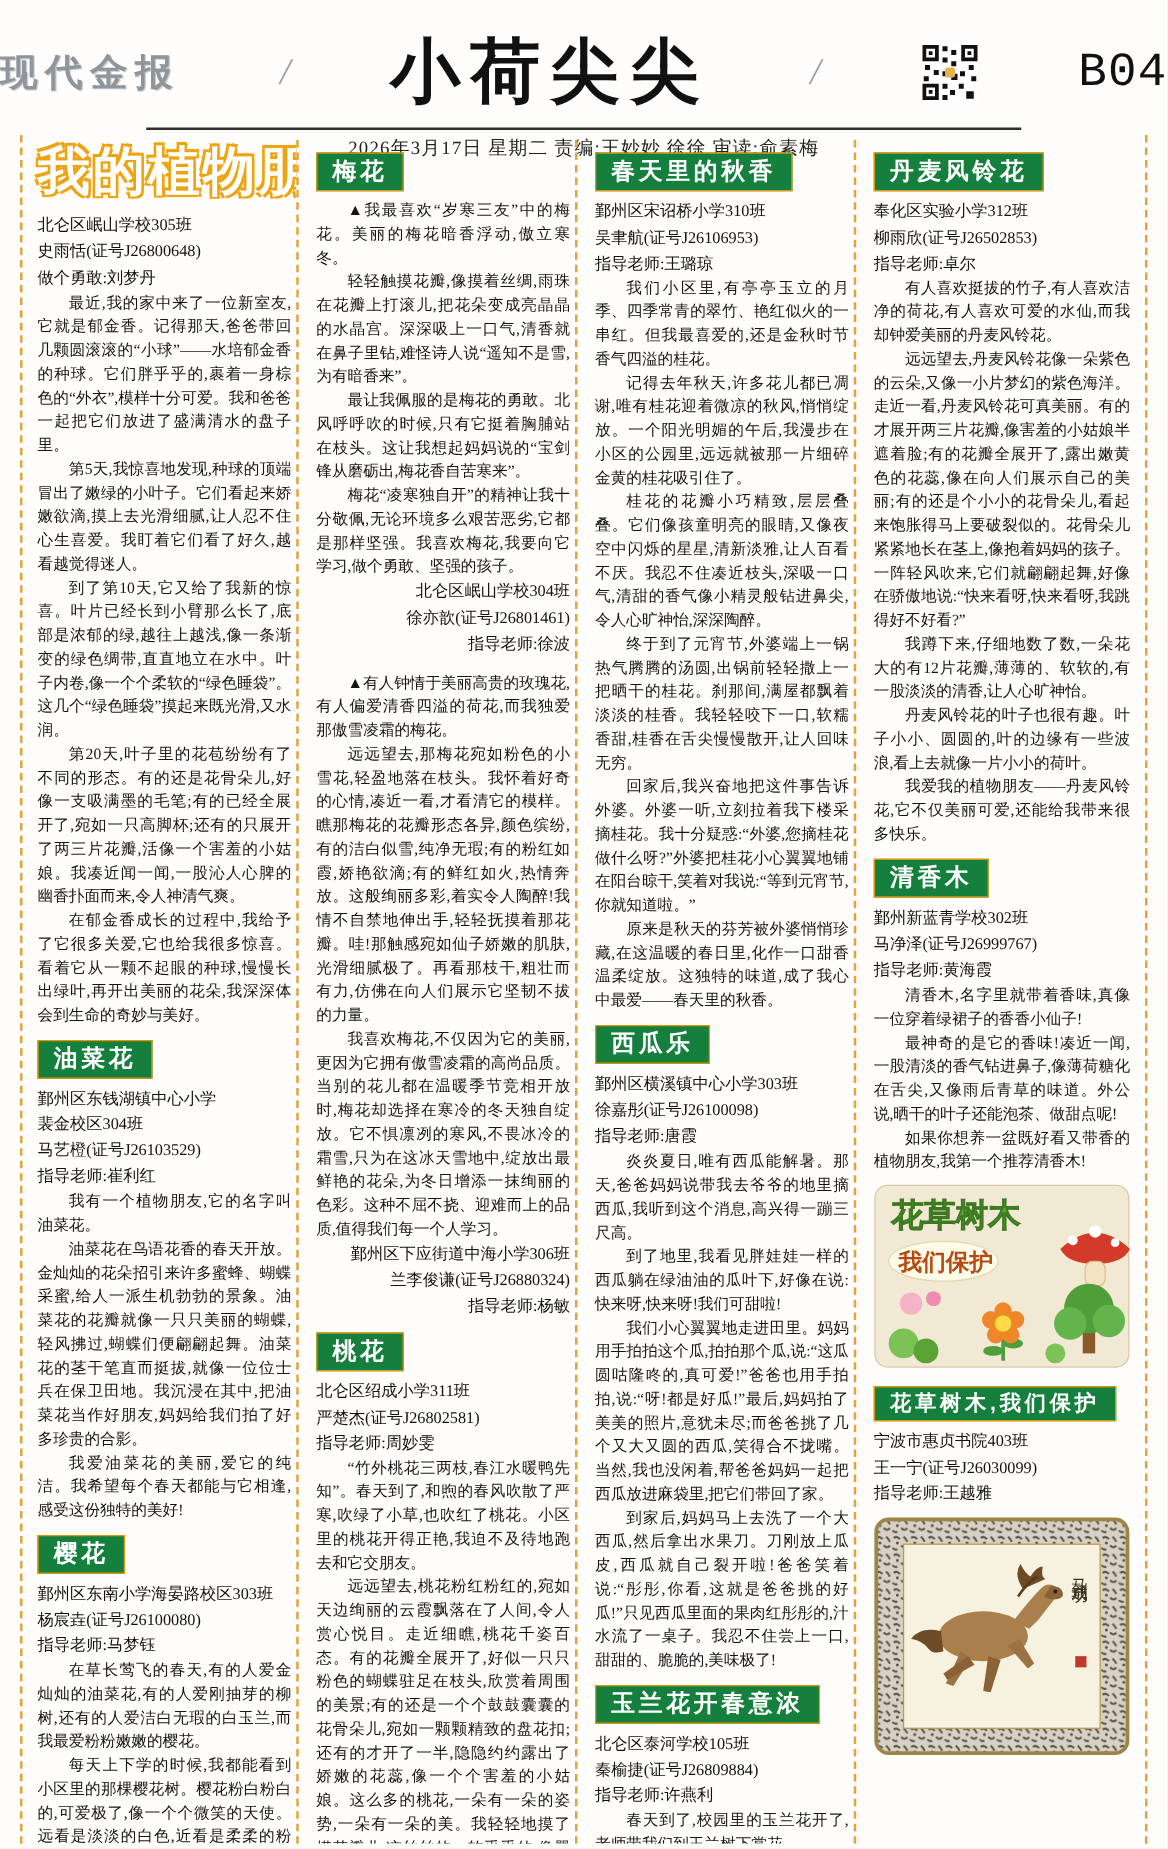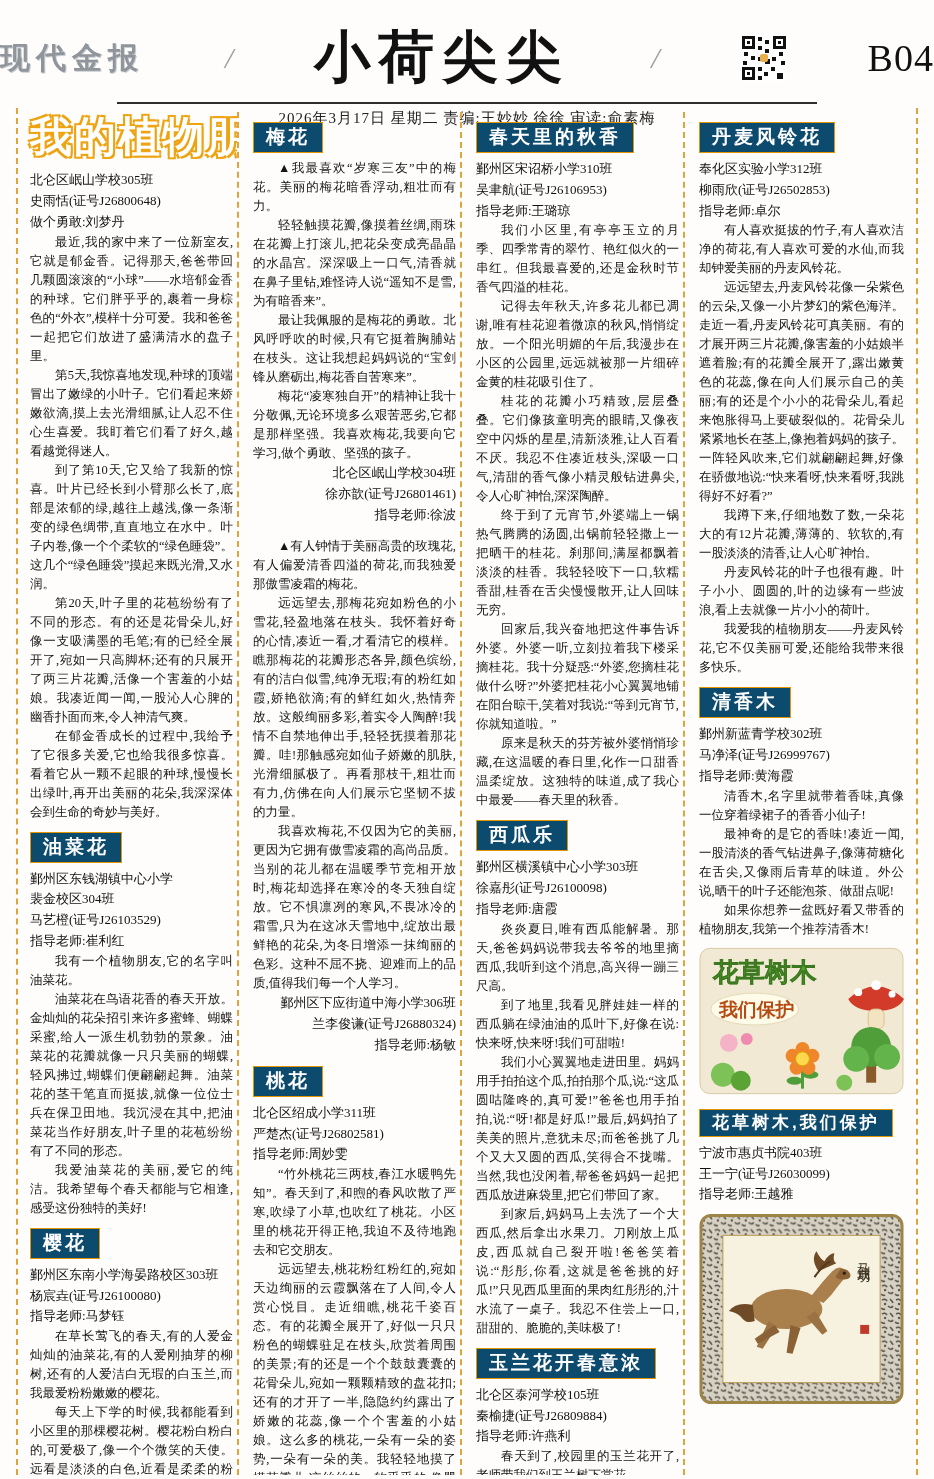--- a/index.html
+++ b/index.html
@@ -8,42 +8,42 @@
     position:relative; width:934px; height:1479px; margin:0 auto;
     background:#fffdfb; overflow:hidden;
     font-family:"Liberation Serif","DejaVu Serif",serif; color:#1a1a1a;
   }
   
   .masthead { display:flex; align-items:center; justify-content:space-between; gap:18px; padding-top:20px; }
   .paper-name { font-size:30px; font-weight:bold; color:#8f959b; letter-spacing:6px;
     font-family:"Liberation Sans",sans-serif; text-shadow:1px 1px 0 #c9cdd1; }
   .head-slash { font-size:30px; color:#9aa0a5; font-style:italic; }
   .section-name { font-size:56px; font-weight:bold; color:#111; letter-spacing:8px; }
-  .page-no { font-size:38px; font-family:Liberation Serif, serif; color:#111; letter-spacing:1px; }
+  .page-no { font-size:38px; font-family:Liberation Mono, monospace; color:#111; letter-spacing:1px; }
   .qr-wrap { display:flex; align-items:center; gap:8px; }
   .head-rule { width:700px; border-bottom:2px solid #2e2e2e; margin:6px auto 5px auto; }
   .dateline { text-align:center; font-size:15px; color:#222; letter-spacing:1px; }
   
   .columns {
     position:absolute; left:16px; right:16px; top:108px; bottom:4px;
     display:grid; grid-template-columns:repeat(4,1fr); column-gap:10px;
     border-left:2px dashed #e0a43c; border-right:2px dashed #e0a43c;
     padding:4px 8px 0 8px; overflow:hidden;
   }
   .col { overflow:hidden; padding:0 4px; }
   .col.sep { border-right:2px dashed #e0a43c; }
   
   .main-title {
     font-size:42px; font-weight:bold; letter-spacing:2px; line-height:1.1;
     color:#fff; white-space:nowrap;
     text-shadow:-2px -2px 0 #eea412,2px -2px 0 #eea412,-2px 2px 0 #eea412,2px 2px 0 #eea412,0 0 3px #eea412;
     margin:2px 0 10px 0; font-family:"Liberation Sans",sans-serif;
   }
   .atitle {
-    display:inline-block; background:#0c4a6e; color:#fff; font-weight:bold;
+    display:inline-block; background:#15803d; color:#fff; font-weight:bold;
     font-size:19px; letter-spacing:3px; padding:1px 12px 2px 12px; margin:10px 0 6px 0;
     border:1px solid #e39600; font-family:"Liberation Sans",sans-serif;
   }
   .byline { font-size:13px; line-height:1.6; color:#111; }
   .byline.right { text-align:right; }
   .body-text p {
     font-size:12.5px; line-height:1.52; text-align:justify; text-indent:2em;
     color:#141414; margin:0;
   }
   .img-block { margin:8px 0 4px 0; }
@@ -117,40 +117,40 @@
         <p>在郁金香成长的过程中,我给予了它很多关爱,它也给我很多惊喜。看着它从一颗不起眼的种球,慢慢长出绿叶,再开出美丽的花朵,我深深体会到生命的奇妙与美好。</p>
       </div>
 
       <div><span class="atitle">油菜花</span></div>
       <div class="byline">鄞州区东钱湖镇中心小学</div>
       <div class="byline">裴金校区304班</div>
       <div class="byline">马艺橙(证号J26103529)</div>
       <div class="byline">指导老师:崔利红</div>
       <div class="body-text">
         <p>我有一个植物朋友,它的名字叫油菜花。</p>
-        <p>油菜花在鸟语花香的春天开放。金灿灿的花朵招引来许多蜜蜂、蝴蝶采蜜,给人一派生机勃勃的景象。油菜花的花瓣就像一只只美丽的蝴蝶,轻风拂过,蝴蝶们便翩翩起舞。油菜花的茎干笔直而挺拔,就像一位位士兵在保卫田地。我沉浸在其中,把油菜花当作好朋友,叶子里的花苞纷纷有了不同的形态。</p>
+        <p>油菜花在鸟语花香的春天开放。金灿灿的花朵招引来许多蜜蜂、蝴蝶采蜜,给人一派生机勃勃的景象。油菜花的花瓣就像一只只美丽的蝴蝶,轻风拂过,蝴蝶们便翩翩起舞。油菜花的茎干笔直而挺拔,就像一位位士兵在保卫田地。我沉浸在其中,把油菜花当作好朋友,妈妈给我们拍了好多珍贵的合影。</p>
         <p>我爱油菜花的美丽,爱它的纯洁。我希望每个春天都能与它相逢,感受这份独特的美好!</p>
       </div>
 
       <div><span class="atitle">樱花</span></div>
       <div class="byline">鄞州区东南小学海晏路校区303班</div>
       <div class="byline">杨宸垚(证号J26100080)</div>
       <div class="byline">指导老师:马梦钰</div>
       <div class="body-text">
         <p>在草长莺飞的春天,有的人爱金灿灿的油菜花,有的人爱刚抽芽的柳树,还有的人爱洁白无瑕的白玉兰,而我最爱粉粉嫩嫩的樱花。</p>
         <p>每天上下学的时候,我都能看到小区里的那棵樱花树。樱花粉白粉白的,可爱极了,像一个个微笑的天使。远看是淡淡的白色,近看是柔柔的粉色。花瓣摸上去软软的,很解压,很舒服。下雨时,它给我淋一身樱花雨,好像送了我一身樱花似的,全身充满了淡淡的清香。</p>
 
       </div>
 
     </div>
 
     <div class="col sep">
       <div><span class="atitle">梅花</span></div>
       <div class="body-text">
-        <p>▲我最喜欢“岁寒三友”中的梅花。美丽的梅花暗香浮动,粗壮而有力。</p>
+        <p>▲我最喜欢“岁寒三友”中的梅花。美丽的梅花暗香浮动,傲立寒冬。</p>
         <p>轻轻触摸花瓣,像摸着丝绸,雨珠在花瓣上打滚儿,把花朵变成亮晶晶的水晶宫。深深吸上一口气,清香就在鼻子里钻,难怪诗人说“遥知不是雪,为有暗香来”。</p>
         <p>最让我佩服的是梅花的勇敢。北风呼呼吹的时候,只有它挺着胸脯站在枝头。这让我想起妈妈说的“宝剑锋从磨砺出,梅花香自苦寒来”。</p>
         <p>梅花“凌寒独自开”的精神让我十分敬佩,无论环境多么艰苦恶劣,它都是那样坚强。我喜欢梅花,我要向它学习,做个勇敢、坚强的孩子。</p>
       </div>
       <div class="byline right">北仑区岷山学校304班</div>
       <div class="byline right">徐亦歆(证号J26801461)</div>
       <div class="byline right">指导老师:徐波</div>
       <div style="height:12px"></div>
       <div class="body-text">
         <p>▲有人钟情于美丽高贵的玫瑰花,有人偏爱清香四溢的荷花,而我独爱那傲雪凌霜的梅花。</p>

